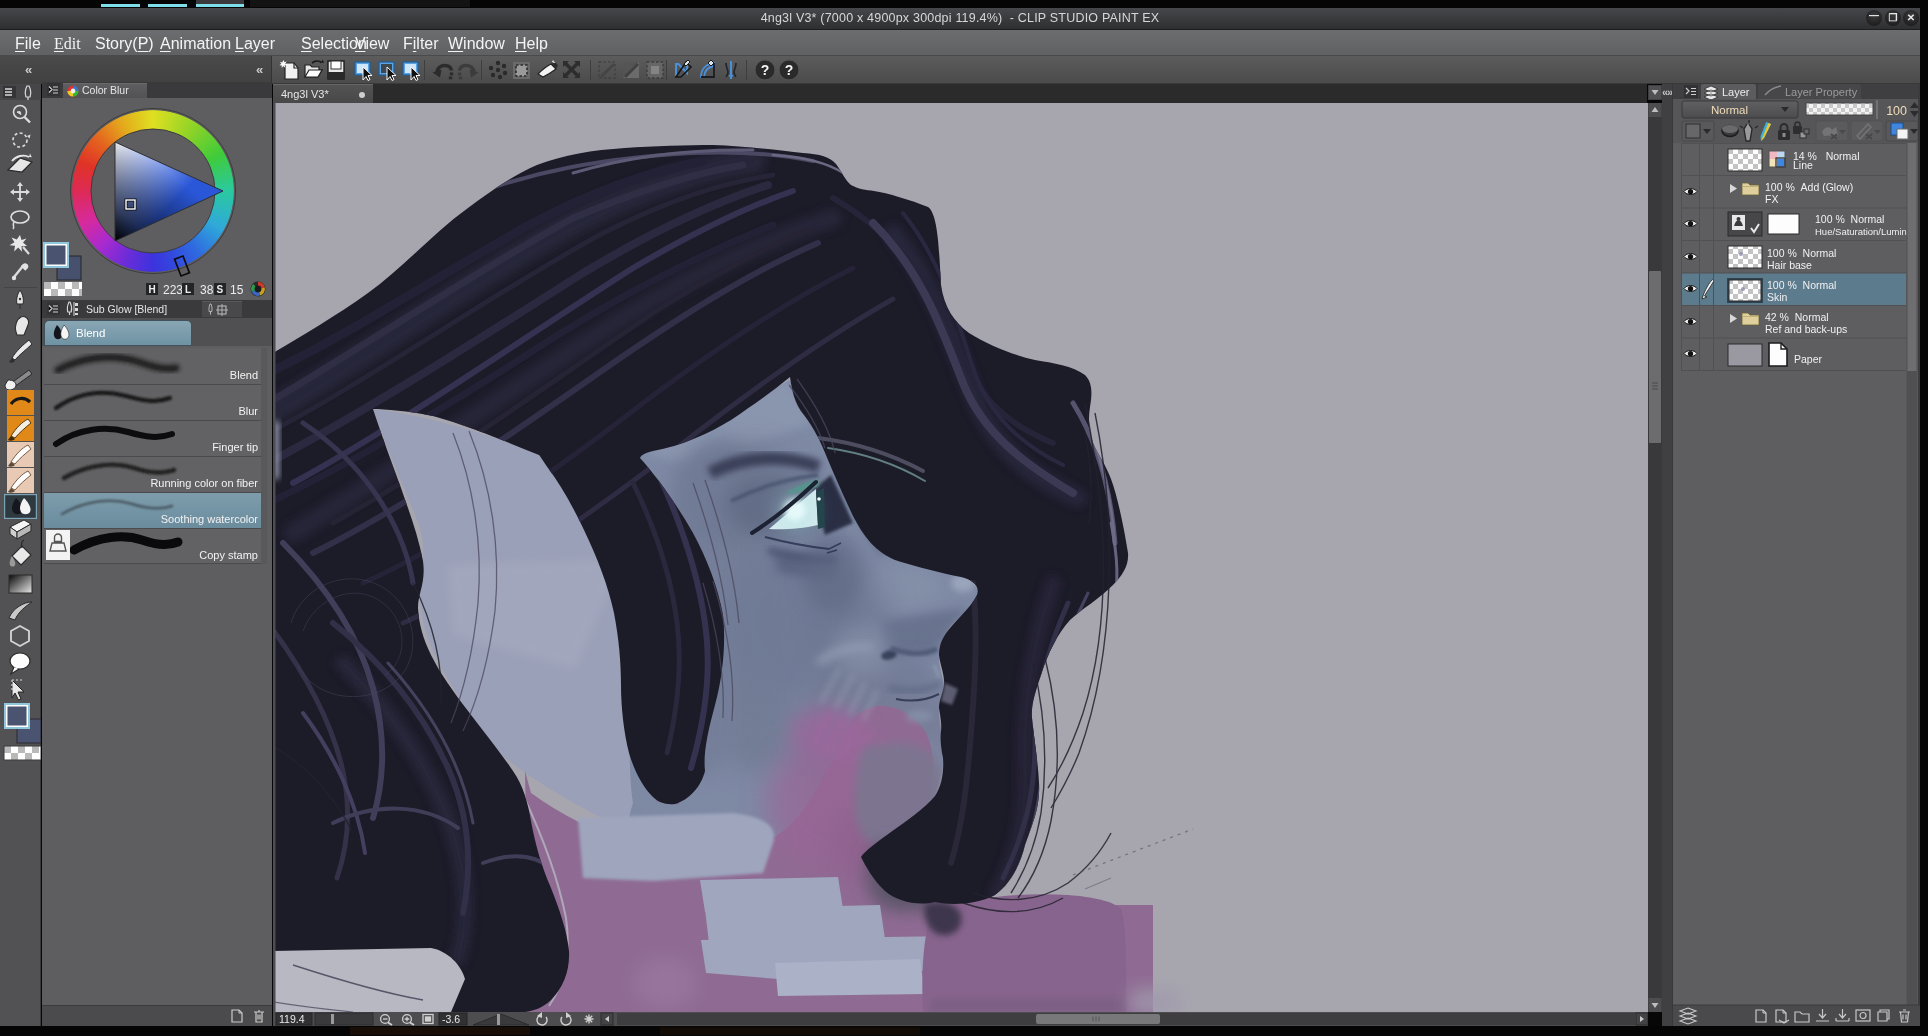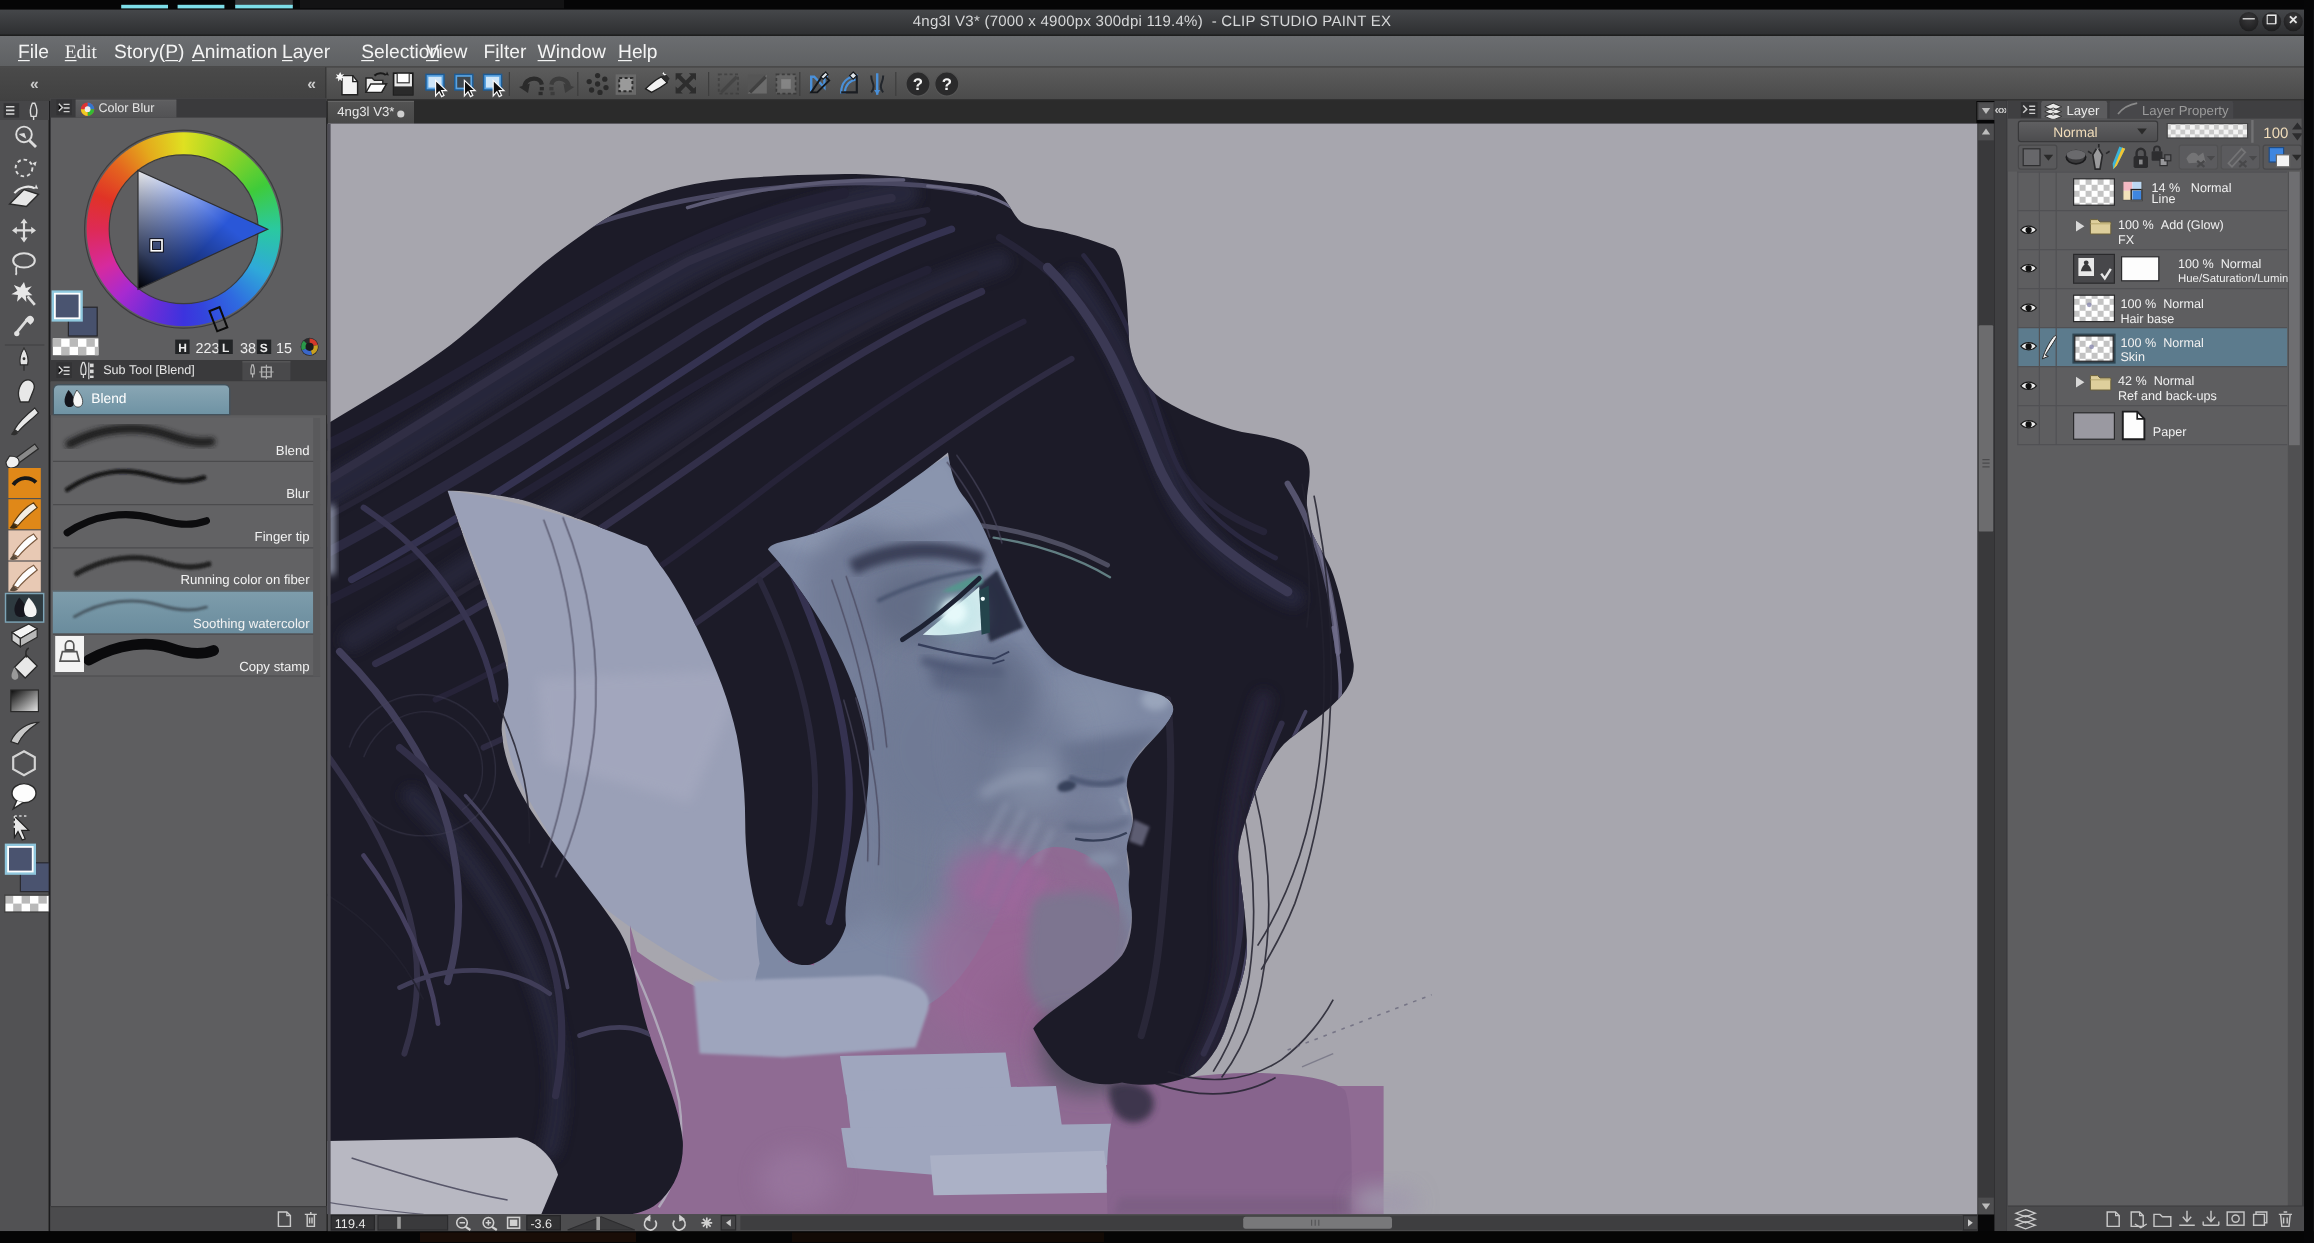--- a/index.html
+++ b/index.html
@@ -8,21 +8,21 @@
   #titlebar { left:0; top:8px; width:1920px; height:22px; background:linear-gradient(#45474a,#2e2f31); border-bottom:1px solid #1e1e1e; }
   #titletext { width:1920px; text-align:center; top:11px; color:#d6d7d8; font-size:12.5px; letter-spacing:.2px; }
   .winbtn { top:10px; width:16px; height:16px; border-radius:50%; background:radial-gradient(circle at 50% 35%, #3a3a3c, #161617); color:#e8e8e8; text-align:center; line-height:16px; font-size:10px; font-weight:bold; }
   #menubar { left:0; top:30px; width:1920px; height:26px; background:linear-gradient(#6b6d70,#5f6163); border-bottom:1px solid #4a4a4a; }
   .menuitem { top:35px; color:#f4f4f4; font-size:16px; }
   .menuitem u { text-decoration-thickness:1px; text-underline-offset:2px; }
   #toolbar { left:0; top:56px; width:1920px; height:28px; background:linear-gradient(#5c5c5c,#4b4b4b); border-bottom:1px solid #393939; }
   #toolbarleft { left:0; top:56px; width:272px; height:28px; background:linear-gradient(#4a4a4a,#414141); border-right:1px solid #333; color:#c9c9c9; }
   .collapsearrow { color:#cccccc; font-size:13px; font-weight:bold; letter-spacing:-1px; }
   #tabbar { left:273px; top:84px; width:1374px; height:19px; background:#2b2b2b; }
-  #doctab { left:273px; top:84px; width:72px; height:19px; background:linear-gradient(#535353,#484848); border-top:1px solid #666; color:#e6e6e6; font-size:11px; line-height:19px; padding-left:8px; }
+  #doctab { left:273px; top:84px; width:100px; height:19px; background:linear-gradient(#535353,#484848); border-top:1px solid #666; color:#e6e6e6; font-size:11px; line-height:19px; padding-left:8px; }
   #doctab .dot { position:absolute; right:8px; top:7px; width:6px; height:6px; border-radius:50%; background:#cfcfcf; }
   
   #toolstrip { left:0; top:84px; width:41px; height:942px; background:#525254; border-right:1px solid #3a3a3a; }
   
   #leftpanels { left:42px; top:82px; width:230px; height:944px; background:#5e5e60; }
   
   #canvas { left:273px; top:103px; width:1375px; height:909px; background:#a7a6ae; overflow:hidden; }
   
   #vscroll { left:1648px; top:103px; width:14px; height:909px; background:#39393b; }
   #collapsestrip { left:1662px; top:84px; width:10px; height:942px; background:#404042; }
@@ -376,21 +376,21 @@
     </svg>
 <svg class="abs" style="left:22px;top:219px;" width="20" height="16">
       <path d="M5 1 C3.5 4 3 8 3.8 11 L7.2 11 C8 8 7.5 4 6 1Z M5.5 11 l0 3" fill="none" stroke="#d8d8d8" stroke-width="1.1"></path>
       <g fill="#d8d8d8">
         <rect x="11" y="2" width="3" height="3"></rect>
         <rect x="11" y="7" width="3" height="3"></rect>
         <rect x="11" y="12" width="3" height="2"></rect>
       </g>
       <path d="M10 1 v14" stroke="#d8d8d8" stroke-width="1"></path>
     </svg>
-<div class="abs" style="left:44px;top:221px;color:#e4e4e4;font-size:10.5px;">Sub Tool [Blend]</div>
+<div class="abs" style="left:44px;top:221px;color:#e4e4e4;font-size:10.5px;">Sub Glow [Blend]</div>
 <div class="abs" style="left:160px;top:219px;width:40px;height:16px;background:#49494b;border-top:1px solid #5a5a5a;"></div>
 <svg class="abs" style="left:164px;top:221px;" width="32" height="13">
       <path d="M4 1 C3 3.5 2.7 6 3.2 8.5 L5.8 8.5 C6.3 6 6 3.5 5 1Z M4.5 8.5 l0 3" fill="none" stroke="#b8b8b8" stroke-width="1"></path>
       <rect x="12" y="3" width="8" height="8" fill="none" stroke="#b0b0b0" stroke-width="1.2"></rect>
       <path d="M16 1 v12 M10 7 h12" stroke="#b0b0b0" stroke-width="1"></path>
     </svg>
 <div class="abs" style="left:0;top:236px;width:230px;height:28px;background:#505052;"></div>
 <div class="abs" style="left:2px;top:238px;width:148px;height:26px;background:linear-gradient(#89a6b4,#6f93a4);border-radius:5px 5px 0 0;border:1px solid #42525c;"></div>
 <svg class="abs" style="left:8px;top:241px;" width="22" height="20">
       <path d="M7 2 C4 7 3 11 4.5 14 C6 17 10 17 11.5 14 C13 10 10 5 7 2Z" fill="#14141c"></path>

